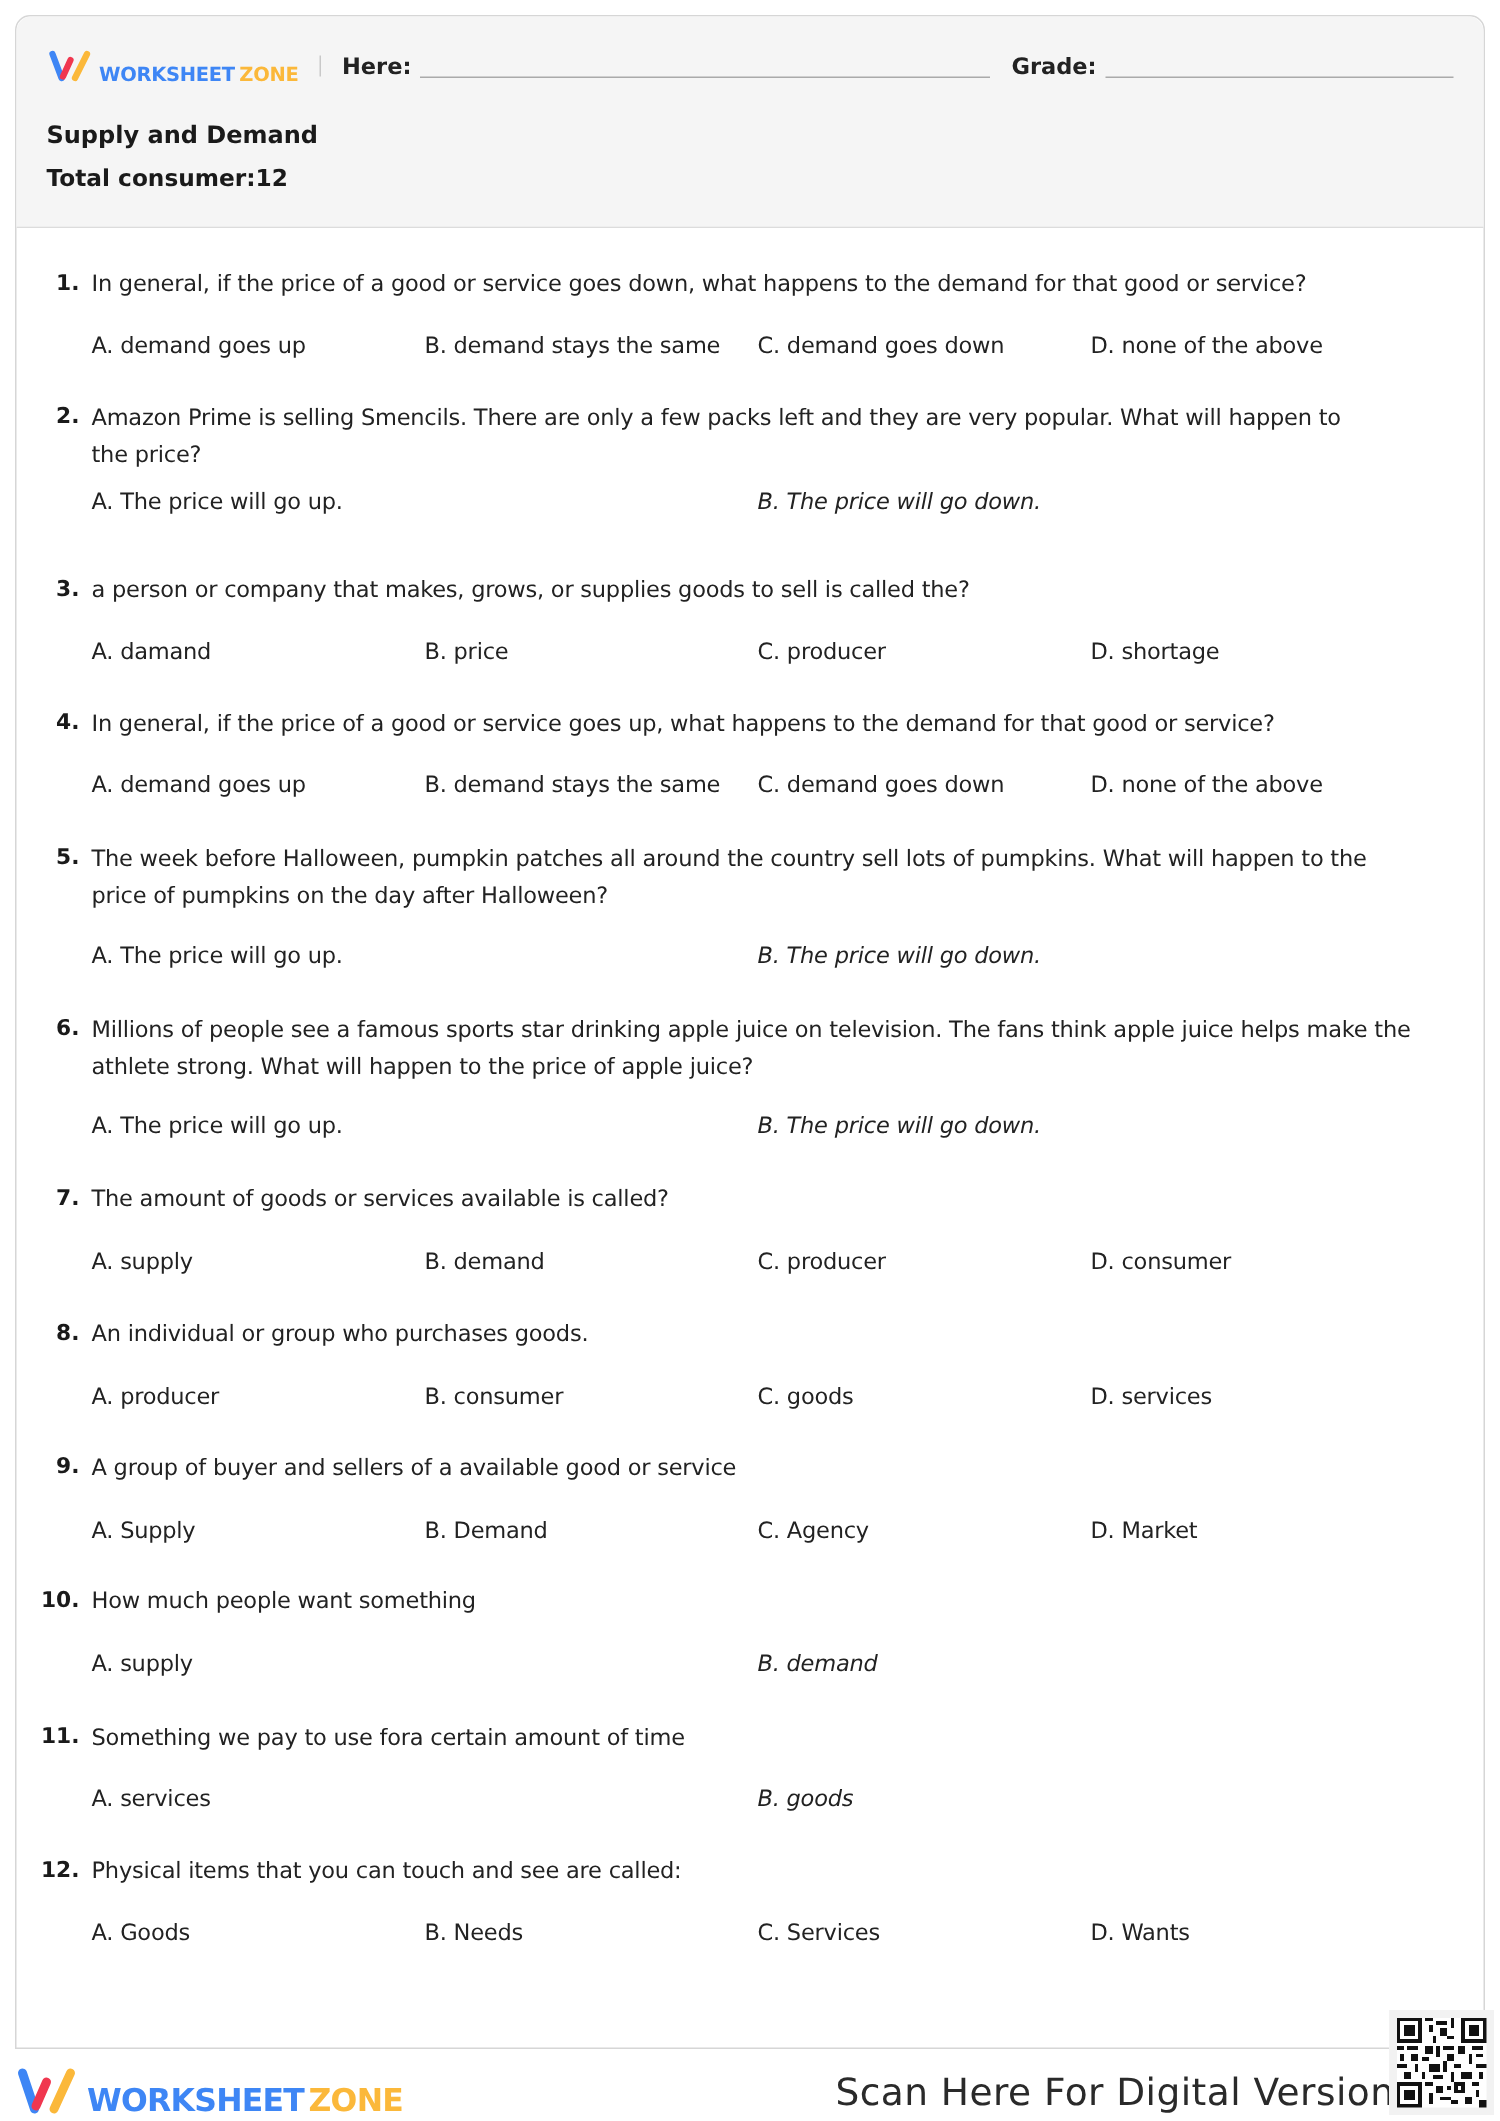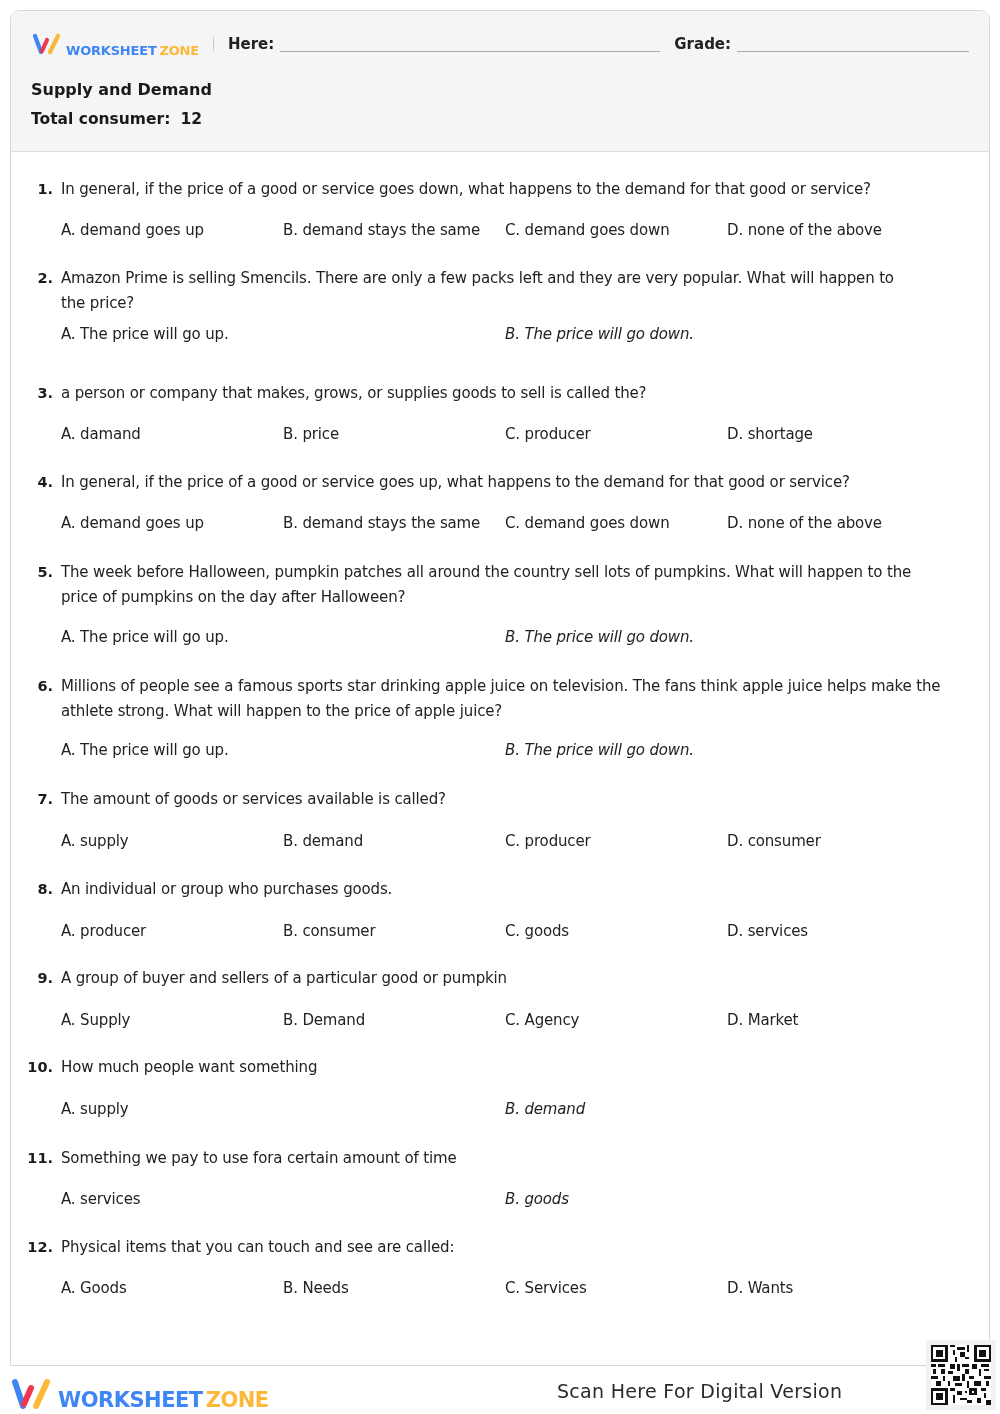--- a/index.html
+++ b/index.html
@@ -22,39 +22,39 @@
     .logo-text .z { color: #fbb83a; margin-left: 3px; }
     .sep { width: 1px; height: 14px; background: #c9c9c9; margin: 0 14px 0 14px; }
     .field-label { font-weight: bold; font-size: 15px; color: #222; white-space: nowrap; }
     .field-line { border-bottom: 1px solid #aaa; height: 1px; margin-left: 6px; margin-top: 14px; }
     .name-line { width: 380px; }
     .grade-label { margin-left: 14px; }
     .grade-line { flex: 1; }
 
     .title { position: absolute; left: 20px; top: 69px; font-weight: bold; font-size: 16px; color: #1a1a1a; }
     .total { position: absolute; left: 20px; top: 99px; font-weight: bold; font-size: 15.5px; color: #1a1a1a; }
-    .total .count { margin-left: 10px; }
+    .total .count { }
 
     .questions { position: absolute; left: 0; top: 160px; width: 100%; }
     .q { position: absolute; left: 0; width: 100%; }
     .q-num { position: absolute; width: 42px; text-align: right; font-weight: bold; font-size: 14.5px; color: #1a1a1a; top: 0; }
     .q-text { position: absolute; left: 50px; width: 880px; font-size: 15px; line-height: 25px; color: #222; top: -4px; letter-spacing: -0.15px; }
     .opts { position: absolute; left: 50px; width: 888px; font-size: 15px; color: #222; letter-spacing: -0.15px; }
     .opt { position: absolute; top: 0; white-space: nowrap; }
     .opts.four .opt:nth-child(1) { left: 0; }
     .opts.four .opt:nth-child(2) { left: 222px; }
     .opts.four .opt:nth-child(3) { left: 444px; }
     .opts.four .opt:nth-child(4) { left: 666px; }
     .opts.two .opt:nth-child(1) { left: 0; }
     .opts.two .opt:nth-child(2) { left: 444px; font-style: italic; }
 
     .footer { position: absolute; left: 0; top: 1366px; width: 1000px; height: 48px; }
     .footer-logo { position: absolute; left: 10px; top: 10px; display: flex; align-items: center; }
     .footer-logo .logo-text { font-size: 21px; margin-left: 6px; letter-spacing: -0.5px; }
-    .scan-text { position: absolute; left: 557px; top: 14px; font-size: 19px; color: #2a2a2a; letter-spacing: 0.3px; }
+    .scan-text { position: absolute; left: 557px; top: 14px; font-size: 25px; color: #2a2a2a; letter-spacing: 0.3px; }
     .qr { position: absolute; left: 926px; top: -26px; width: 70px; height: 70px; background: #f2f2f2; padding: 5px; }
     .qr svg { display: block; width: 60px; height: 60px; }
   </style>
 </head>
 <body>
 
 <div class="sheet">
   <div class="sheet-header">
     <div class="top-row">
       <div class="logo">
@@ -156,21 +156,21 @@
       <div class="opts four" style="top:41px">
         <span class="opt">A. producer</span>
         <span class="opt">B. consumer</span>
         <span class="opt">C. goods</span>
         <span class="opt">D. services</span>
       </div>
     </div>
 
     <div class="q" style="top:799px">
       <span class="q-num">9.</span>
-      <div class="q-text">A group of buyer and sellers of a particular good or pumpkin</div>
+      <div class="q-text">A group of buyer and sellers of a available good or service</div>
       <div class="opts four" style="top:41px">
         <span class="opt">A. Supply</span>
         <span class="opt">B. Demand</span>
         <span class="opt">C. Agency</span>
         <span class="opt">D. Market</span>
       </div>
     </div>
 
     <div class="q" style="top:888px">
       <span class="q-num">10.</span>

